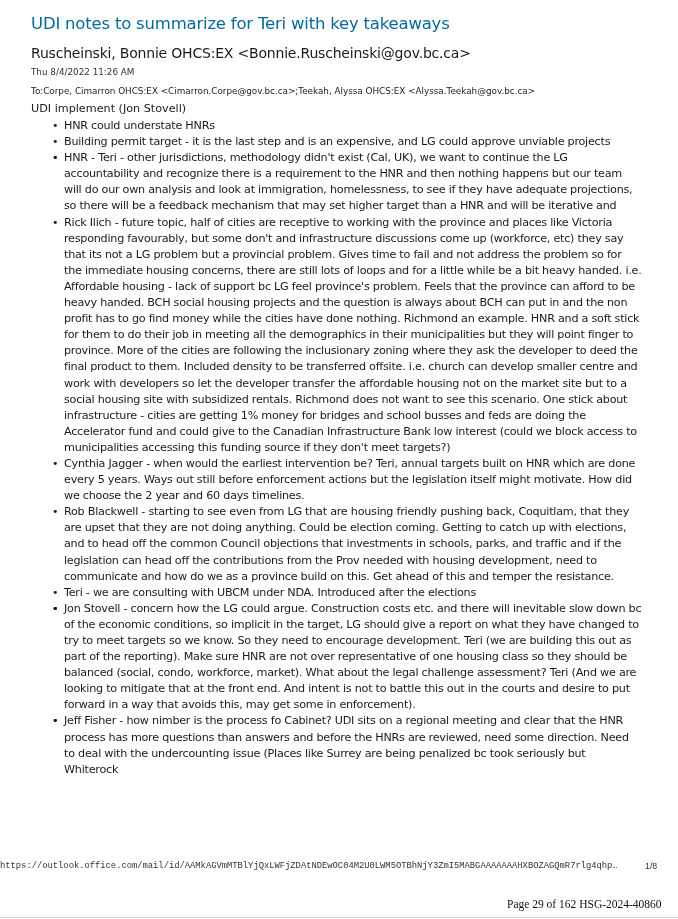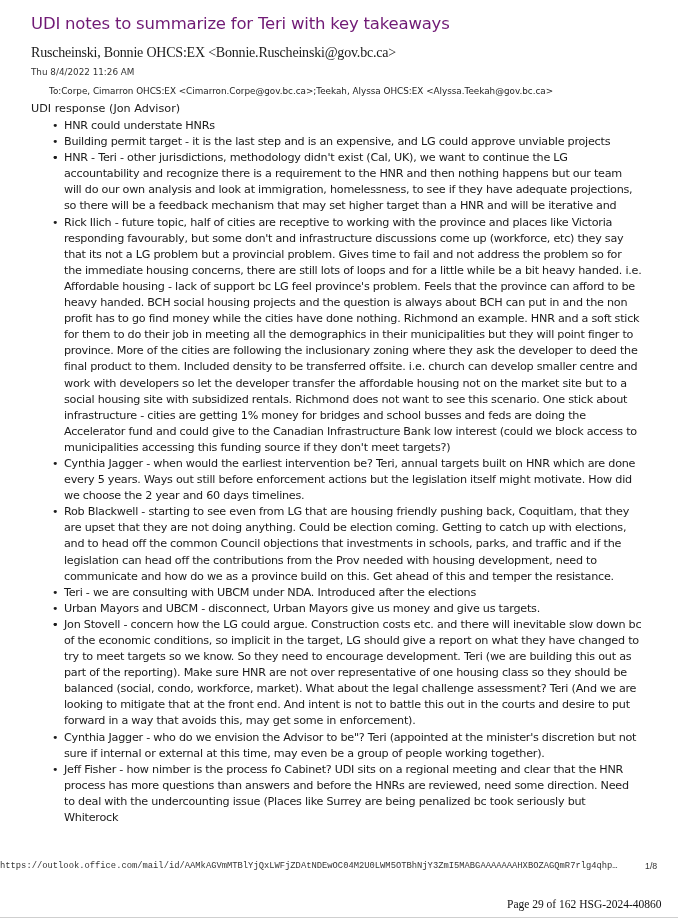--- a/index.html
+++ b/index.html
@@ -3,34 +3,34 @@
 <meta charset="utf-8">
 <style>
   html, body { margin: 0; padding: 0; background: #ffffff; }
   body {
     width: 678px; height: 919px; position: relative; overflow: hidden;
     font-family: "DejaVu Sans", "Liberation Sans", sans-serif;
     color: #1f1f1f;
   }
   .subject {
     position: absolute; left: 31px; top: 14px;
-    font-size: 16.5px; font-weight: normal; color: #701a75;
+    font-size: 16.5px; font-weight: normal; color: #0369a1;
     letter-spacing: -0.2px;
   }
   .sender {
     position: absolute; left: 31px; top: 45px;
-    font-size: 14px; color: #1a1a1a; letter-spacing: -0.2px; font-family: Liberation Serif, serif;
+    font-size: 14px; color: #1a1a1a; letter-spacing: -0.2px;
   }
   .date {
     position: absolute; left: 31px; top: 67px;
     font-size: 8.8px; color: #333;
   }
   .to-line {
     position: absolute; left: 31px; top: 86px;
-    font-size: 8.8px; color: #222; margin-left: 18px;
+    font-size: 8.8px; color: #222;
   }
   .intro {
     position: absolute; left: 31px; top: 102px;
     font-size: 11.2px; color: #1a1a1a;
   }
   .bullets {
     position: absolute; left: 52px; top: 118px; width: 590px;
     margin: 0; padding: 0; list-style: none;
     font-size: 11.2px; line-height: 16.1px; color: #1a1a1a;
     letter-spacing: -0.25px;
@@ -60,34 +60,34 @@
     background: #cfcfcf;
   }
 </style>
 </head>
 <body>
 
 <div class="subject">UDI notes to summarize for Teri with key takeaways</div>
 <div class="sender">Ruscheinski, Bonnie OHCS:EX &lt;Bonnie.Ruscheinski@gov.bc.ca&gt;</div>
 <div class="date">Thu 8/4/2022 11:26 AM</div>
 <div class="to-line">To:Corpe, Cimarron OHCS:EX &lt;Cimarron.Corpe@gov.bc.ca&gt;;Teekah, Alyssa OHCS:EX &lt;Alyssa.Teekah@gov.bc.ca&gt;</div>
-<div class="intro">UDI response (Jon Advisor)</div>
+<div class="intro">UDI implement (Jon Stovell)</div>
 
 <ul class="bullets">
   <li><span class="dot">•</span><span>HNR could understate HNRs</span></li>
   <li><span class="dot">•</span><span>Building permit target - it is the last step and is an expensive, and LG could approve unviable projects</span></li>
   <li><span class="dot">•</span></li>
   <li><span class="dot">•</span><span>HNR - Teri - other jurisdictions, methodology didn't exist (Cal, UK), we want to continue the LG accountability and recognize there is a requirement to the HNR and then nothing happens but our team will do our own analysis and look at immigration, homelessness, to see if they have adequate projections, so there will be a feedback mechanism that may set higher target than a HNR and will be iterative and</span></li>
   <li><span class="dot">•</span><span>Rick Ilich - future topic, half of cities are receptive to working with the province and places like Victoria responding favourably, but some don't and infrastructure discussions come up (workforce, etc) they say that its not a LG problem but a provincial problem. Gives time to fail and not address the problem so for the immediate housing concerns, there are still lots of loops and for a little while be a bit heavy handed. i.e. Affordable housing - lack of support bc LG feel province's problem. Feels that the province can afford to be heavy handed. BCH social housing projects and the question is always about BCH can put in and the non profit has to go find money while the cities have done nothing. Richmond an example. HNR and a soft stick for them to do their job in meeting all the demographics in their municipalities but they will point finger to province. More of the cities are following the inclusionary zoning where they ask the developer to deed the final product to them. Included density to be transferred offsite. i.e. church can develop smaller centre and work with developers so let the developer transfer the affordable housing not on the market site but to a social housing site with subsidized rentals. Richmond does not want to see this scenario.  One stick about infrastructure - cities are getting 1% money for bridges and school busses and feds are doing the Accelerator fund and could give to the Canadian Infrastructure Bank low interest (could we block access to municipalities accessing this funding source if they don't meet targets?)</span></li>
   <li><span class="dot">•</span><span>Cynthia Jagger - when would the earliest intervention be? Teri, annual targets built on HNR which are done every 5 years.  Ways out still before enforcement actions but the legislation itself might motivate. How did we choose the 2 year and 60 days timelines.</span></li>
   <li><span class="dot">•</span><span>Rob Blackwell - starting to see even from LG that are housing friendly pushing back, Coquitlam, that they are upset that they are not doing anything. Could be election coming. Getting to catch up with elections, and to head off the common Council objections that investments in schools, parks, and traffic and if the legislation can head off the contributions from the Prov needed with housing development, need to communicate and how do we as a province build on this. Get ahead of this and temper the resistance.</span></li>
   <li><span class="dot">•</span><span>Teri - we are consulting with UBCM under NDA. Introduced after the elections</span></li>
-  <li><span class="dot">•</span><span>Urban Mayors and UBCM - disconnect, Urban Mayors give us money and give us targets.</span></li>
+  <li><span class="dot">•</span></li>
   <li><span class="dot">•</span></li>
   <li><span class="dot">•</span><span>Jon Stovell - concern how the LG could argue. Construction costs etc. and there will inevitable slow down bc of the economic conditions, so implicit in the target, LG should give a report on what they have changed to try to meet targets so we know. So they need to encourage development. Teri (we are building this out as part of the reporting). Make sure HNR are not over representative of one housing class so they should be balanced (social, condo, workforce, market).  What about the legal challenge assessment? Teri (And we are looking to mitigate that at the front end. And intent is not to battle this out in the courts and desire to put forward in a way that avoids this, may get some in enforcement).</span></li>
-  <li><span class="dot">•</span><span>Cynthia Jagger - who do we envision the Advisor to be"? Teri (appointed at the minister's discretion but not sure if internal or external at this time, may even be a group of people working together).</span></li>
+  <li><span class="dot">•</span></li>
   <li><span class="dot">•</span><span>Jeff Fisher - how nimber is the process fo Cabinet? UDI sits on a regional meeting and clear that the HNR process has more questions than answers and before the HNRs are reviewed, need some direction. Need to deal with the undercounting issue (Places like Surrey are being penalized bc took seriously but Whiterock</span></li>
 </ul>
 
 <div class="url-footer">https://outlook.office.com/mail/id/AAMkAGVmMTBlYjQxLWFjZDAtNDEwOC04M2U0LWM5OTBhNjY3ZmI5MABGAAAAAAAHXBOZAGQmR7rlg4qhp…</div>
 <div class="page-count">1/8</div>
 <div class="page-stamp">Page  29 of 162 HSG-2024-40860</div>
 <div class="bottom-line"></div>
 
 </body></html>

